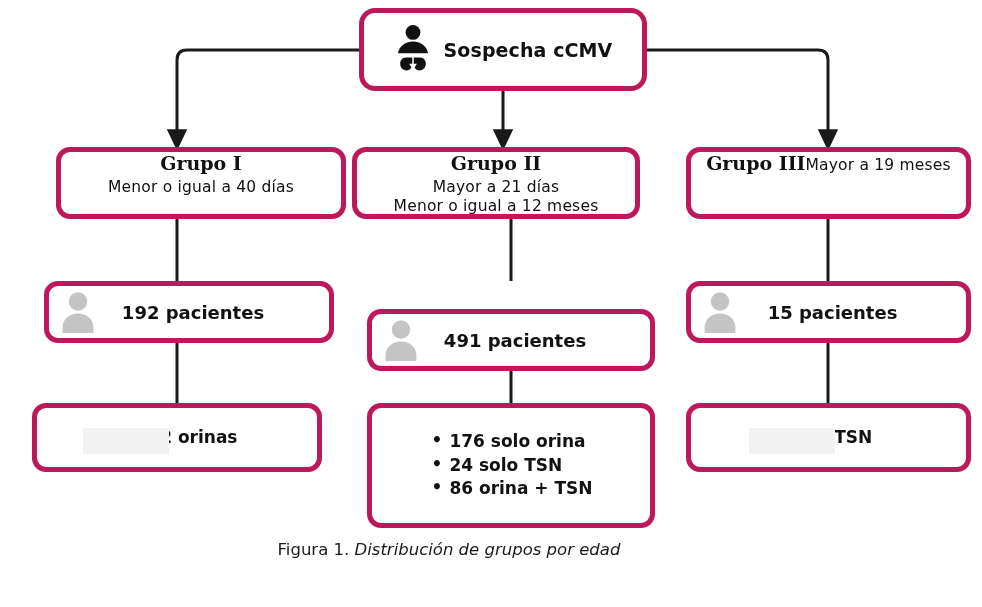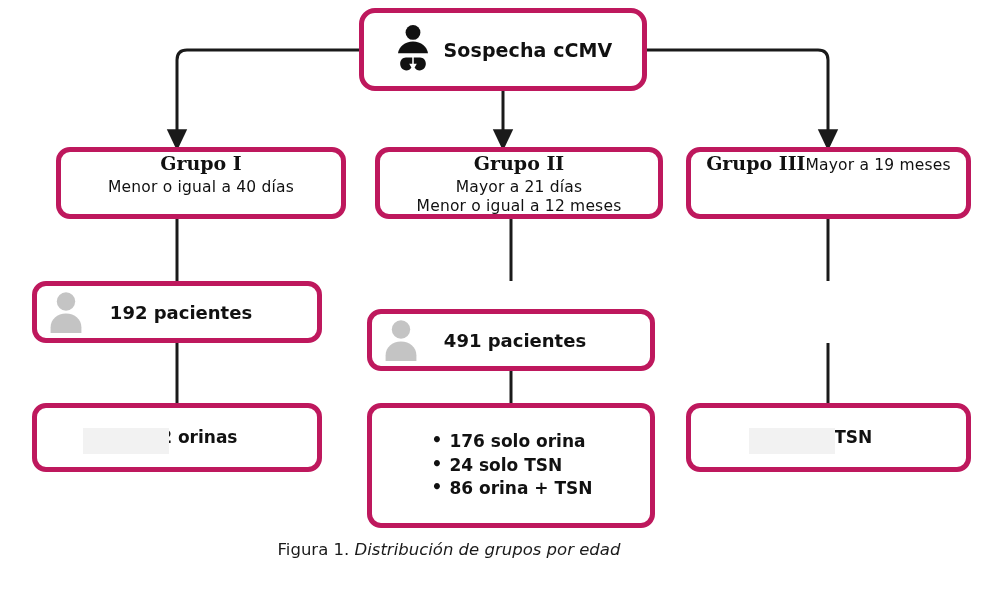--- a/index.html
+++ b/index.html
@@ -75,37 +75,37 @@
     margin-bottom: 3px;
   }
   .group-sub {
     font-size: 15.5px;
     font-weight: normal;
     letter-spacing: .2px;
     white-space: nowrap;
   }
 
   #node-group-1 { left: 32px;  top: 147px; width: 290px; height: 72px; margin-left: 24px; }
-  #node-group-2 { left: 375px; top: 147px; width: 288px; height: 72px; }
+  #node-group-2 { left: 352px; top: 147px; width: 288px; height: 72px; }
   #node-group-3 { left: 686px; top: 147px; width: 285px; height: 72px; }
 
   
   .patient-node .node-inner {
     justify-content: flex-start;
     gap: 14px;
     padding-left: 12px;
   }
   .patient-label {
     font-size: 18px;
     font-weight: bold;
     flex: 1;
     text-align: center;
     padding-right: 42px;
   }
-  #node-pat-1 { left: 32px;  top: 281px; width: 290px; height: 62px; }
+  #node-pat-1 { left: 44px;  top: 281px; width: 290px; height: 62px; }
   #node-pat-2 { left: 367px; top: 281px; width: 288px; height: 62px; margin-top: 28px; }
   #node-pat-3 { left: 686px; top: 281px; width: 285px; height: 62px; }
 
   
   .result-node .node-inner {
     justify-content: center;
     padding: 0 6px;
   }
   .result-list {
     margin: 0;
@@ -263,20 +263,30 @@
     </div>
   </div>
 
   <div class="node group-node" id="node-group-3">
     <div class="node-inner" style="flex-direction:row;">
       <div class="group-title">Grupo III</div>
       <div class="group-sub">Mayor  a  19 meses</div>
     </div>
   </div>
 
+  <div class="node patient-node" id="node-pat-3">
+    <div class="node-inner">
+      <svg class="person-icon" viewBox="0 0 34 44" xmlns="http://www.w3.org/2000/svg">
+        <circle cx="17" cy="11.5" r="9.2" fill="#c4c4c4"></circle>
+        <path d="M17,23.5 C8.2,23.5 1.6,29.5 1.6,37.2 L1.6,43 L32.4,43 L32.4,37.2
+                 C32.4,29.5 25.8,23.5 17,23.5 Z" fill="#c4c4c4"></path>
+      </svg>
+      <span class="patient-label">15 pacientes</span>
+    </div>
+  </div>
 
   <div class="node result-node" id="node-res-3">
     <div class="ghost-strip" style="left:58px; top:20px; width:86px; height:26px;"></div>
     <div class="node-inner">
       <ul class="result-list">
         <li>15 TSN</li>
       </ul>
     </div>
   </div>
 

